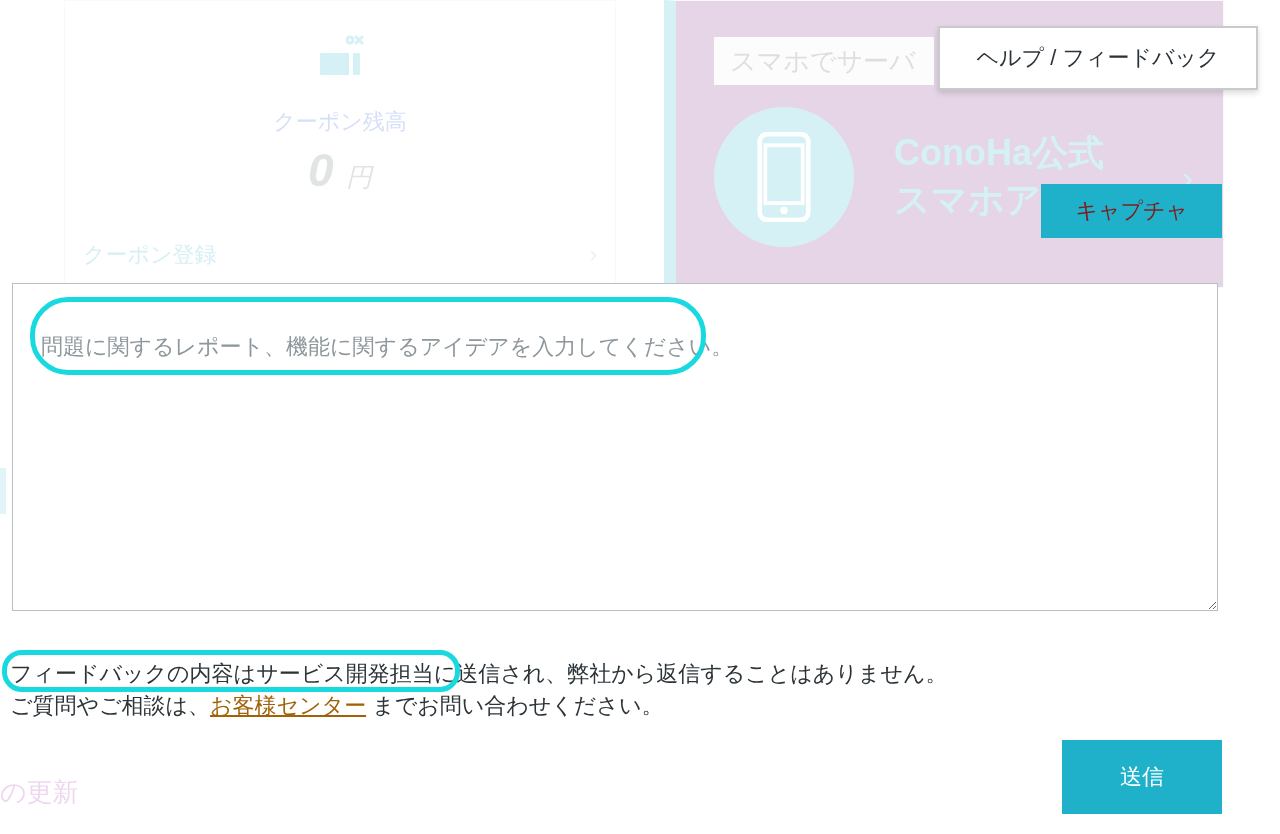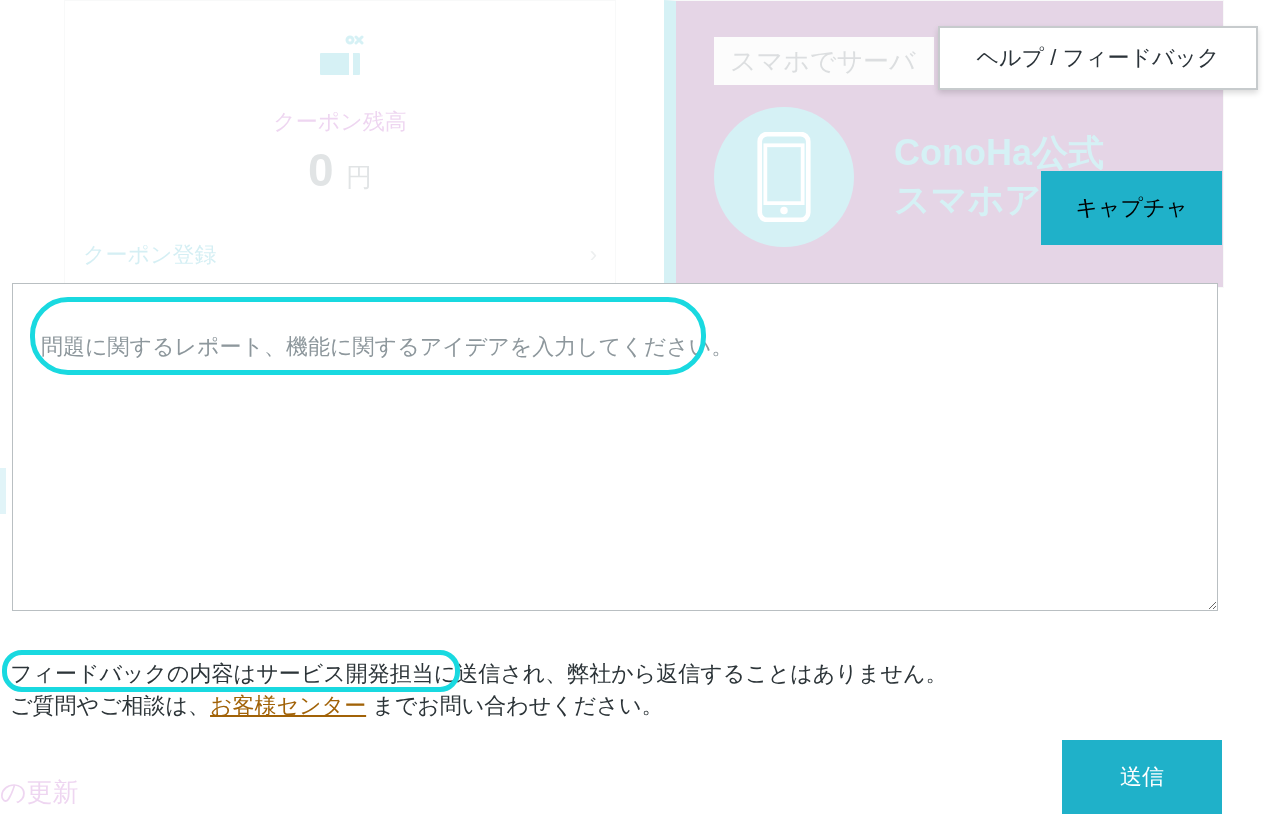--- a/index.html
+++ b/index.html
@@ -43,28 +43,29 @@
       transform: translateX(-50%);
       width: 48px;
       height: 48px;
     }
     .coupon-label {
       position: absolute;
       width: 100%;
       text-align: center;
       top: 106px;
       font-size: 22px;
-      color: #a21caf;
+      color: #1d4ed8;
     }
     .coupon-amount {
       position: absolute;
       width: 100%;
       text-align: center;
       top: 142px;
       color: #5a6a72;
+      font-style: italic;
     }
     .coupon-zero { font-size: 46px; font-weight: 600; }
     .coupon-yen { font-size: 26px; margin-left: 8px; }
     .coupon-reg {
       position: absolute;
       left: 12px;
       right: 12px;
       bottom: 10px;
       height: 44px;
       color: #1aa6c1;
@@ -147,26 +148,26 @@
       justify-content: center;
       font-size: 22px;
       color: #2b3339;
       cursor: pointer;
     }
 
     
     .capture-btn {
       position: absolute;
       right: 58px;
-      top: 171px;
+      top: 184px;
       z-index: 10;
       background: #1fb1c9;
-      color: #000000;
-      font-size: 22px;
-      padding: 22px 34px;
+      color: #7f1d1d;
+      font-size: 22px;
+      padding: 12px 34px;
       border: none;
       cursor: pointer;
     }
 
     
     .feedback-textarea {
       position: absolute;
       left: 12px;
       top: 283px;
       width: 1206px;

